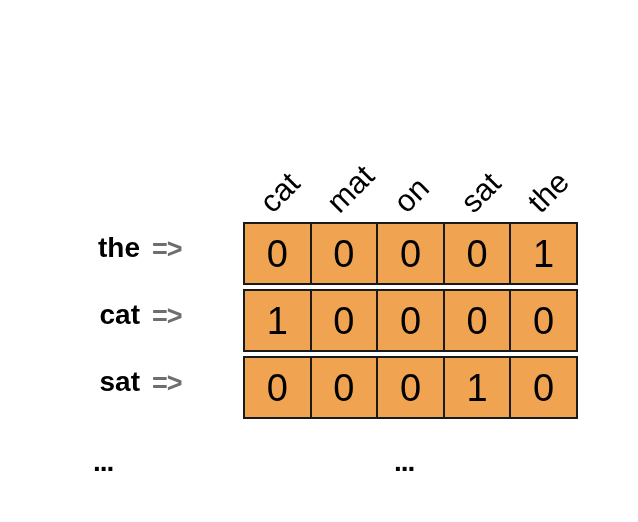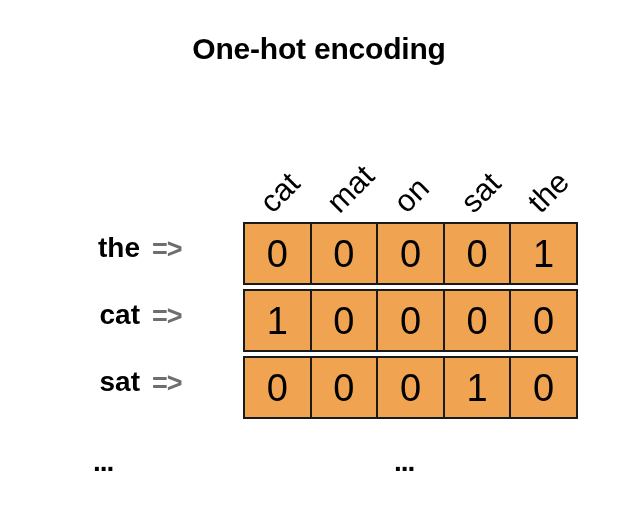--- a/index.html
+++ b/index.html
@@ -135,21 +135,20 @@
   .ellipsis-center {
     left: 394px;
     top: 448px;
   }
 </style>
 </head>
 <body>
 
 <div id="figure">
 
-  <div class="title">One-hot encoding</div>
 
   <div class="col-headers">
     <div class="col-header" style="left: 33px;">
       <span class="ch-text">cat</span>
     </div>
     <div class="col-header" style="left: 100px;">
       <span class="ch-text">mat</span>
     </div>
     <div class="col-header" style="left: 167px;">
       <span class="ch-text">on</span>

